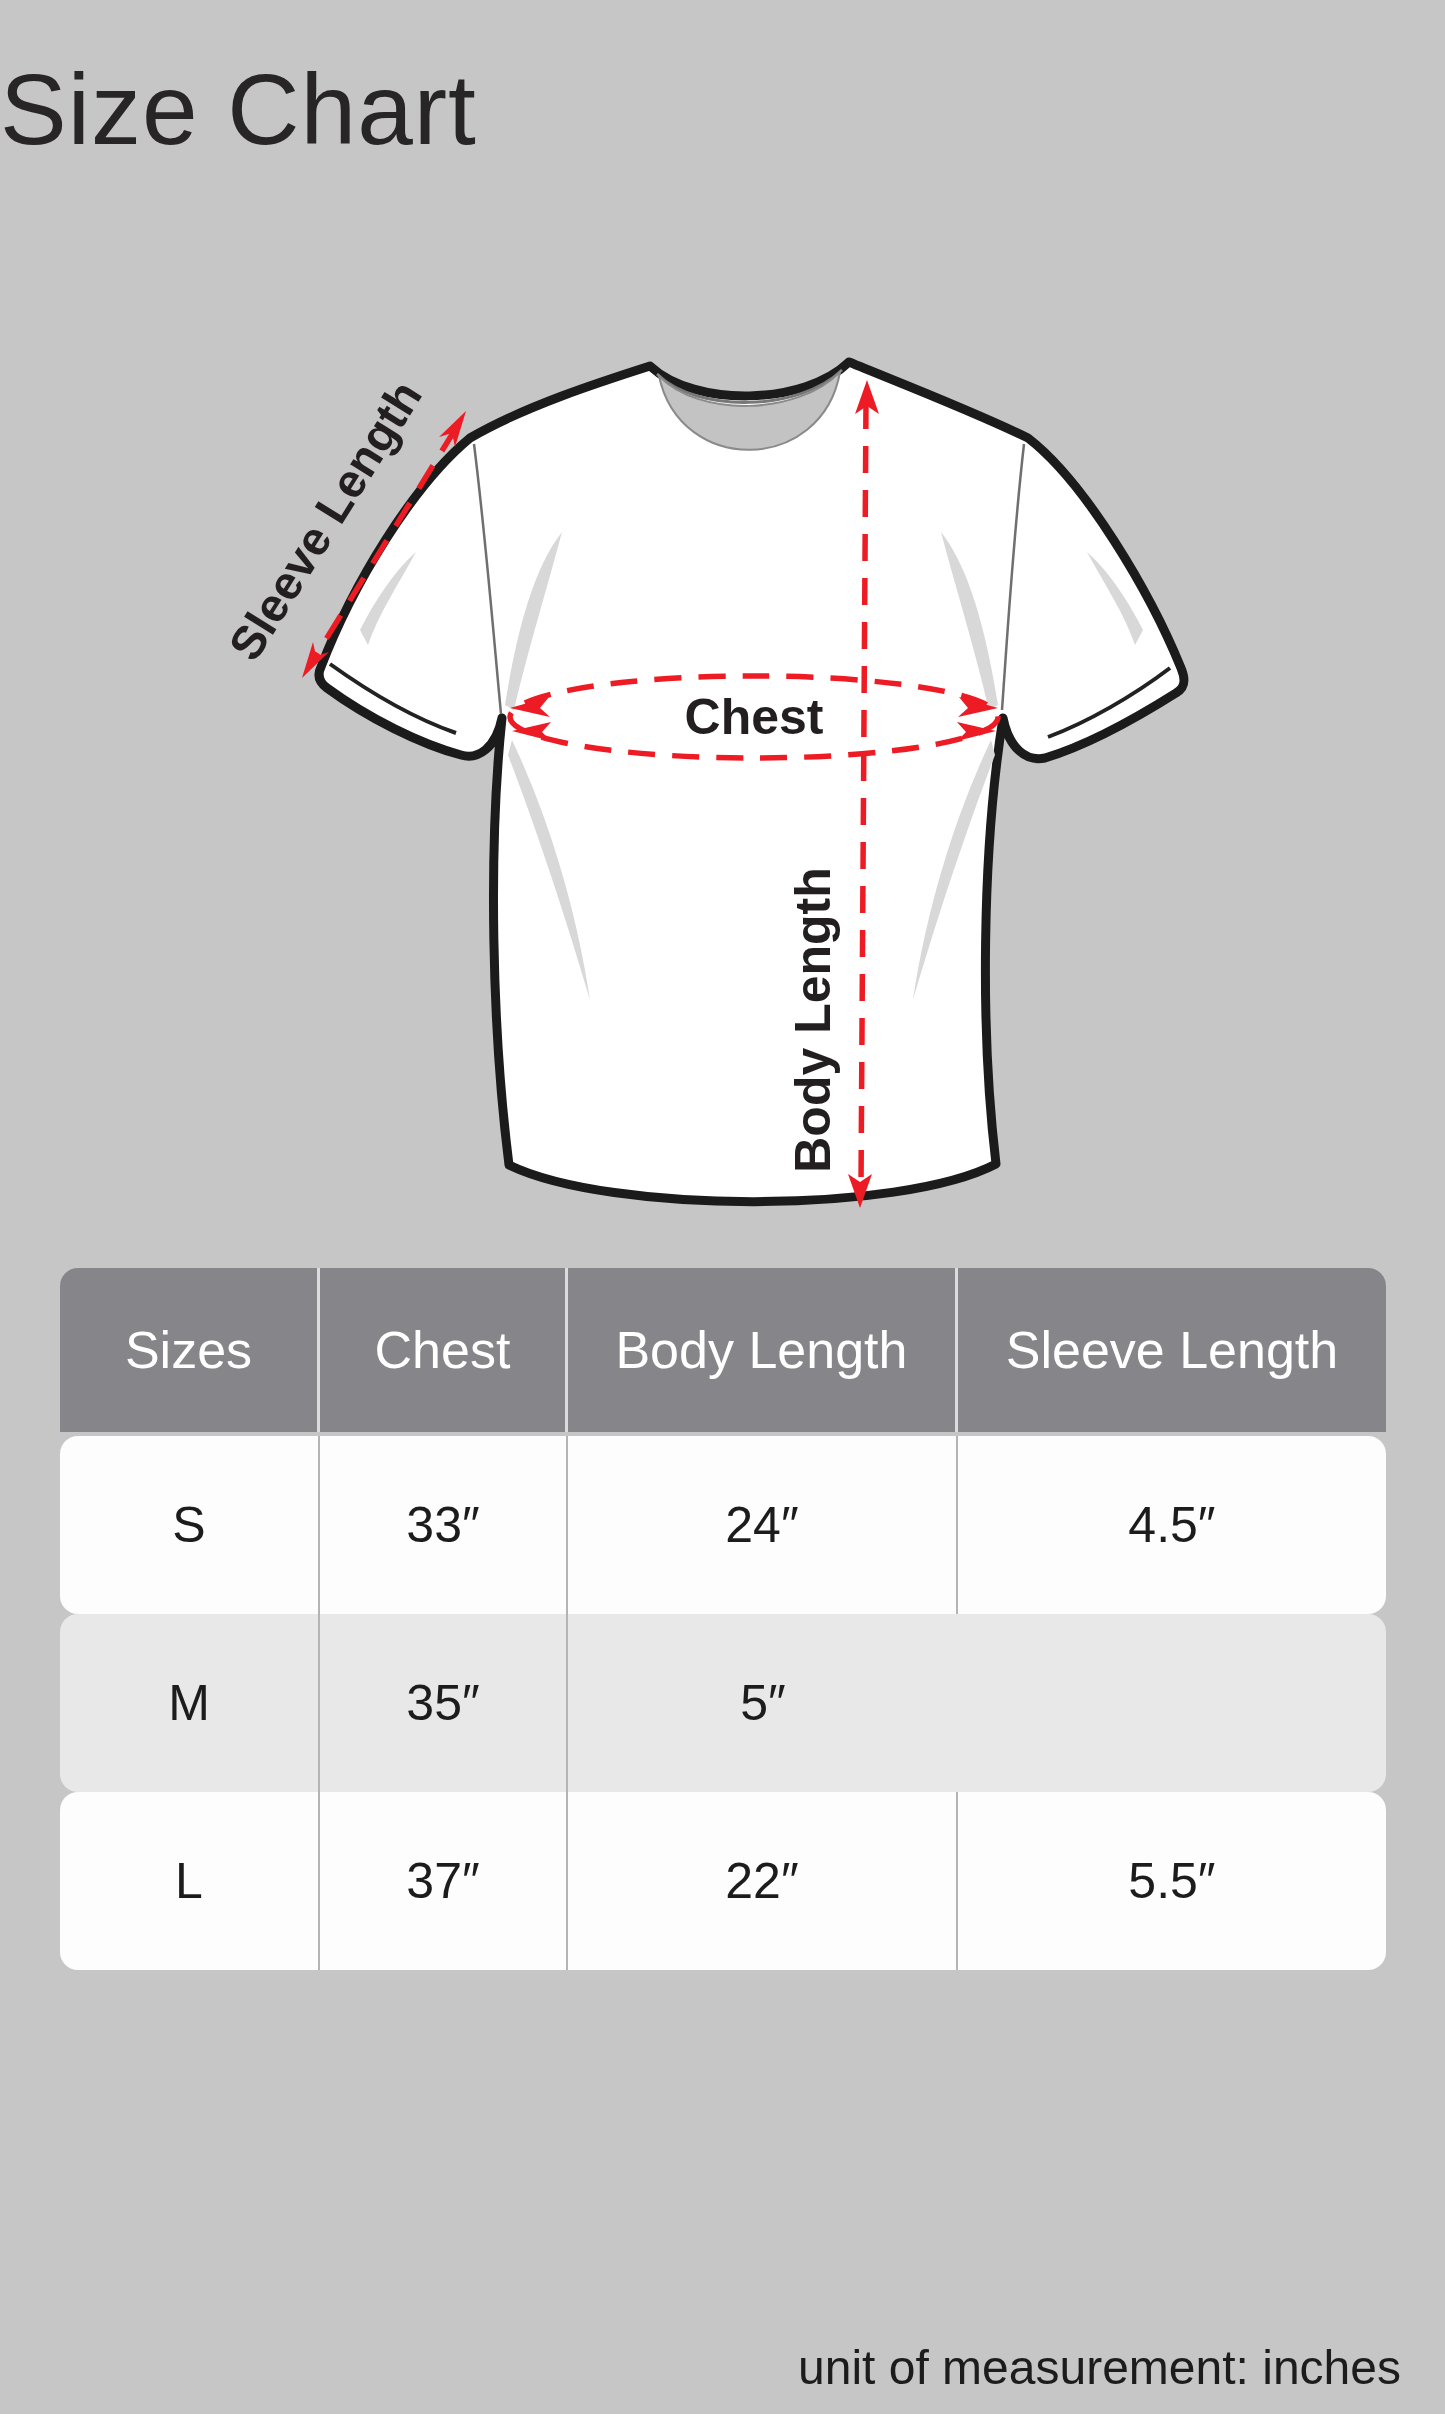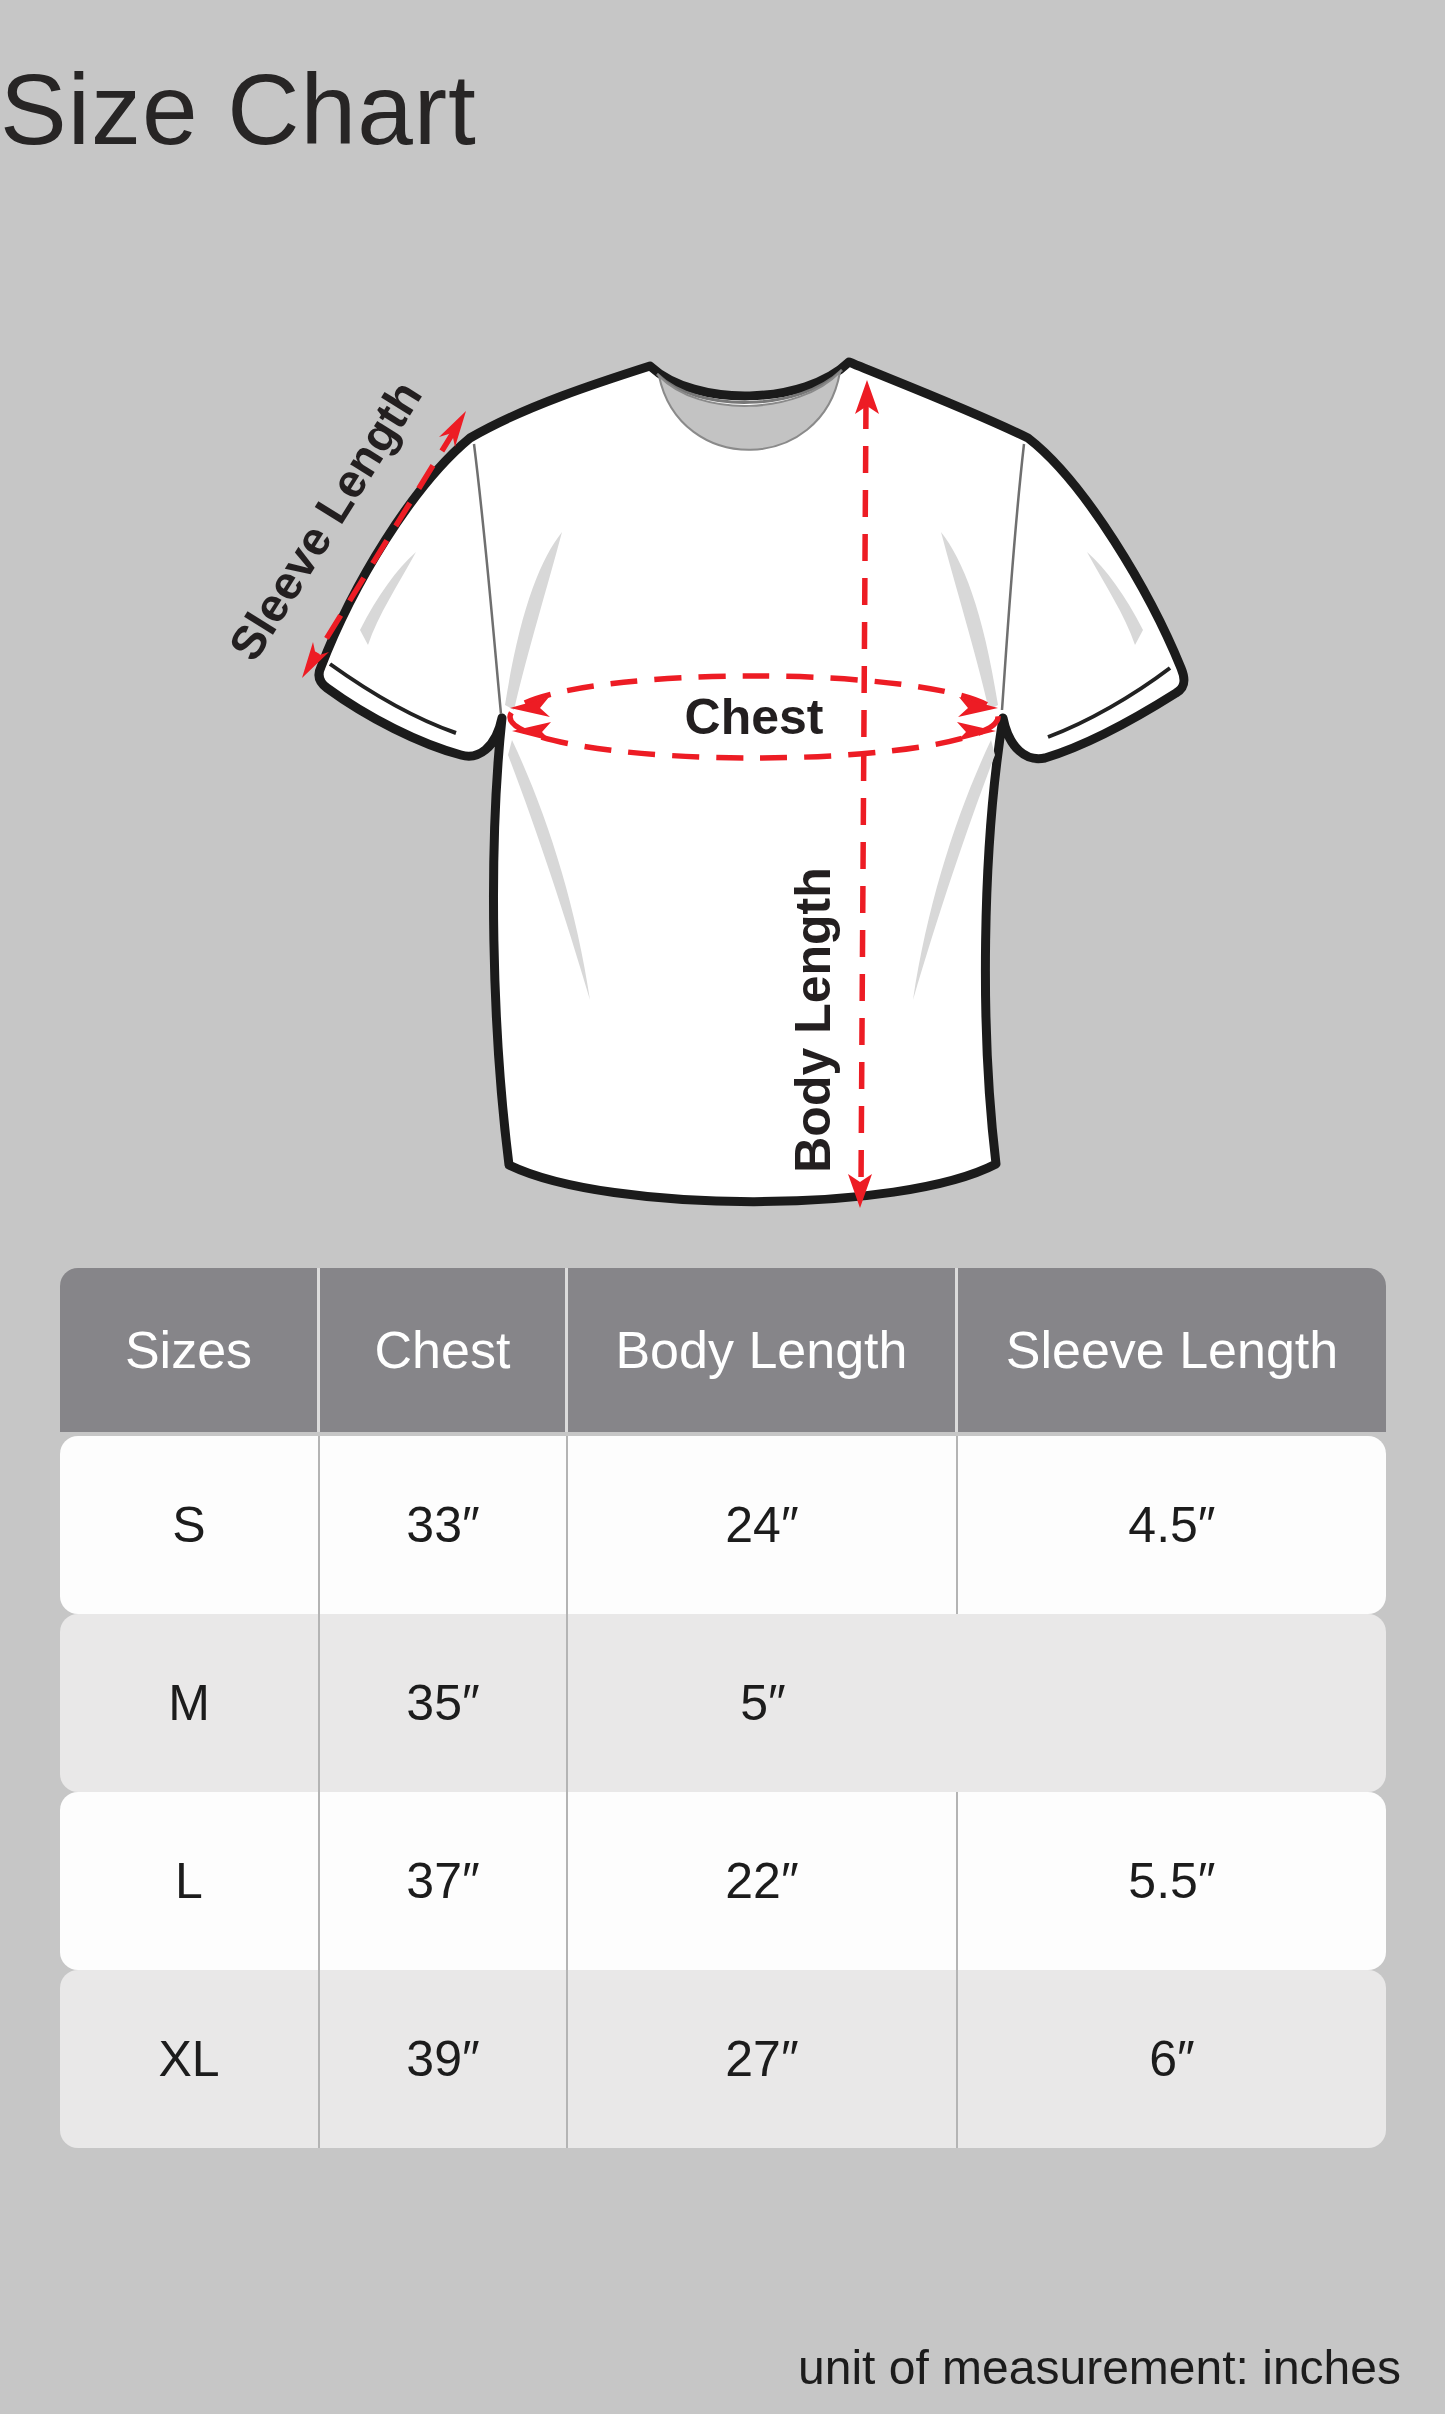--- a/index.html
+++ b/index.html
@@ -136,23 +136,17 @@
       <div class="cell">M</div>
       <div class="cell">35″</div>
       <div class="cell">5″</div>
     </div>
     <div class="trow brow row-white">
       <div class="cell">L</div>
       <div class="cell">37″</div>
       <div class="cell">22″</div>
       <div class="cell">5.5″</div>
     </div>
-    <div class="trow brow row-gray">
-      <div class="cell">XL</div>
-      <div class="cell">39″</div>
-      <div class="cell">27″</div>
-      <div class="cell">6″</div>
-    </div>
   </div>
 
   <div class="footer-note">unit of measurement: inches</div>
 
 </div>
 
 </body></html>

